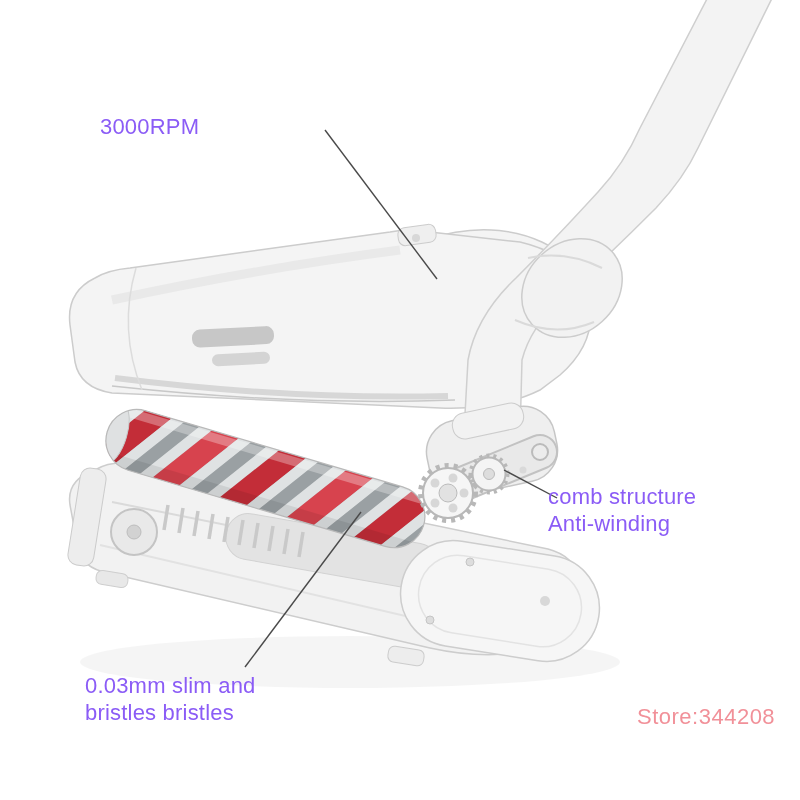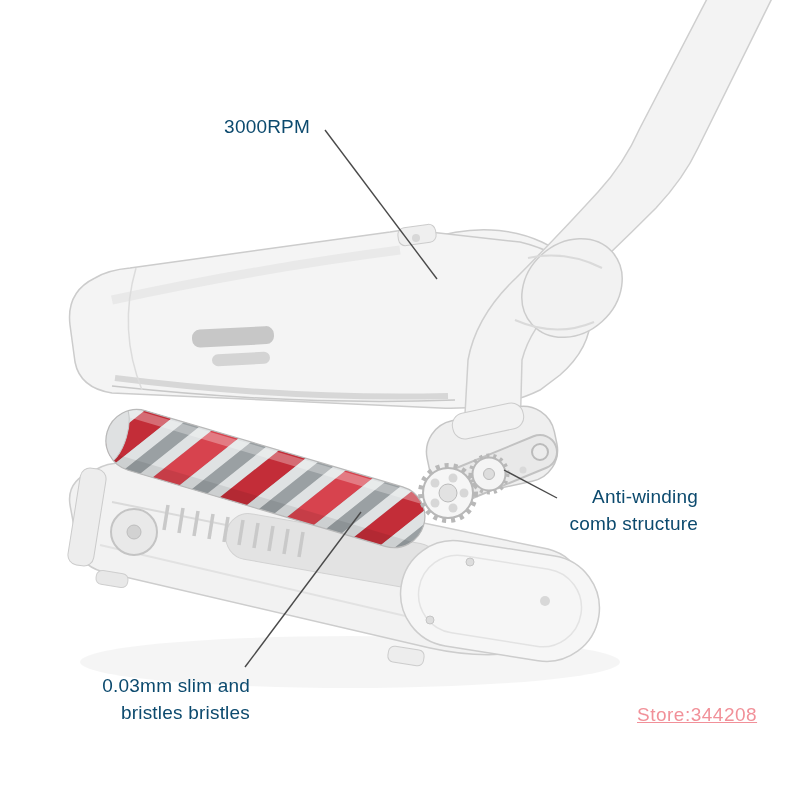--- a/index.html
+++ b/index.html
@@ -1,26 +1,26 @@
 <!DOCTYPE html>
 <html><head>
 <meta charset="utf-8">
 <style>
   html,body{margin:0;padding:0;background:#ffffff;}
   .stage{
     position:relative;width:800px;height:800px;background:#ffffff;overflow:hidden;
     font-family:"Liberation Sans", sans-serif;
   }
   .annotation{
-    position:absolute;text-align:right;color:#0c4a6e;
-    font-size:19px;line-height:27px;letter-spacing:.2px;
+    position:absolute;text-align:left;color:#8b5cf6;
+    font-size:22px;line-height:27px;letter-spacing:.2px;
   }
   .watermark{
     position:absolute;color:#f0858e;opacity:.9;
-    font-size:19px;letter-spacing:.5px;white-space:nowrap;text-decoration:underline;
+    font-size:22px;letter-spacing:.5px;white-space:nowrap;
   }
   svg{position:absolute;left:0;top:0;}
 </style>
 </head>
 <body>
 
 <div class="stage">
 
   <svg width="800" height="800" viewBox="0 0 800 800">
 
@@ -196,24 +196,24 @@
       <line x1="557" y1="498" x2="504" y2="470"></line>
       <line x1="245" y1="667" x2="361" y2="512"></line>
     </g>
   </svg>
 
   <div class="annotation" style="left:100px;top:113px;width:210px;">
     <div>3000RPM</div>
   </div>
 
   <div class="annotation" style="left:548px;top:483px;width:150px;">
+    <div>comb structure</div>
     <div>Anti-winding</div>
-    <div>comb structure</div>
   </div>
 
-  <div class="annotation" style="left:74px;top:672px;width:176px;">
+  <div class="annotation" style="left:85px;top:672px;width:176px;">
     <div>0.03mm slim and</div>
     <div>bristles bristles</div>
   </div>
 
   <div class="watermark" style="left:637px;top:704px;">Store:344208</div>
 
 </div>
 
 </body></html>

